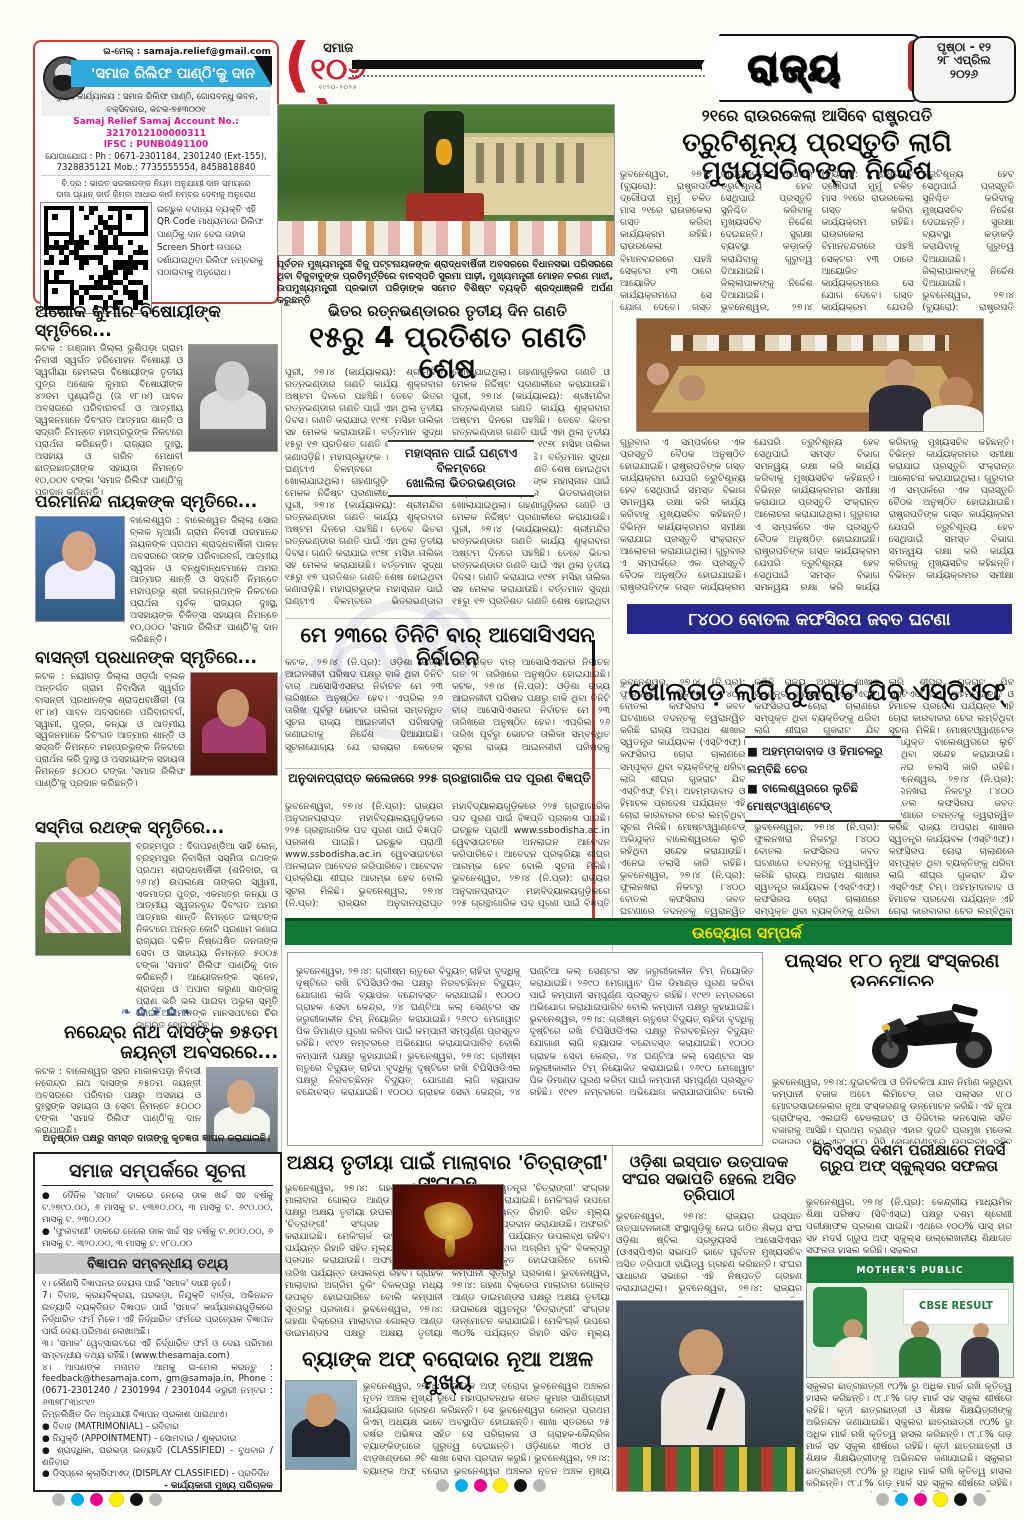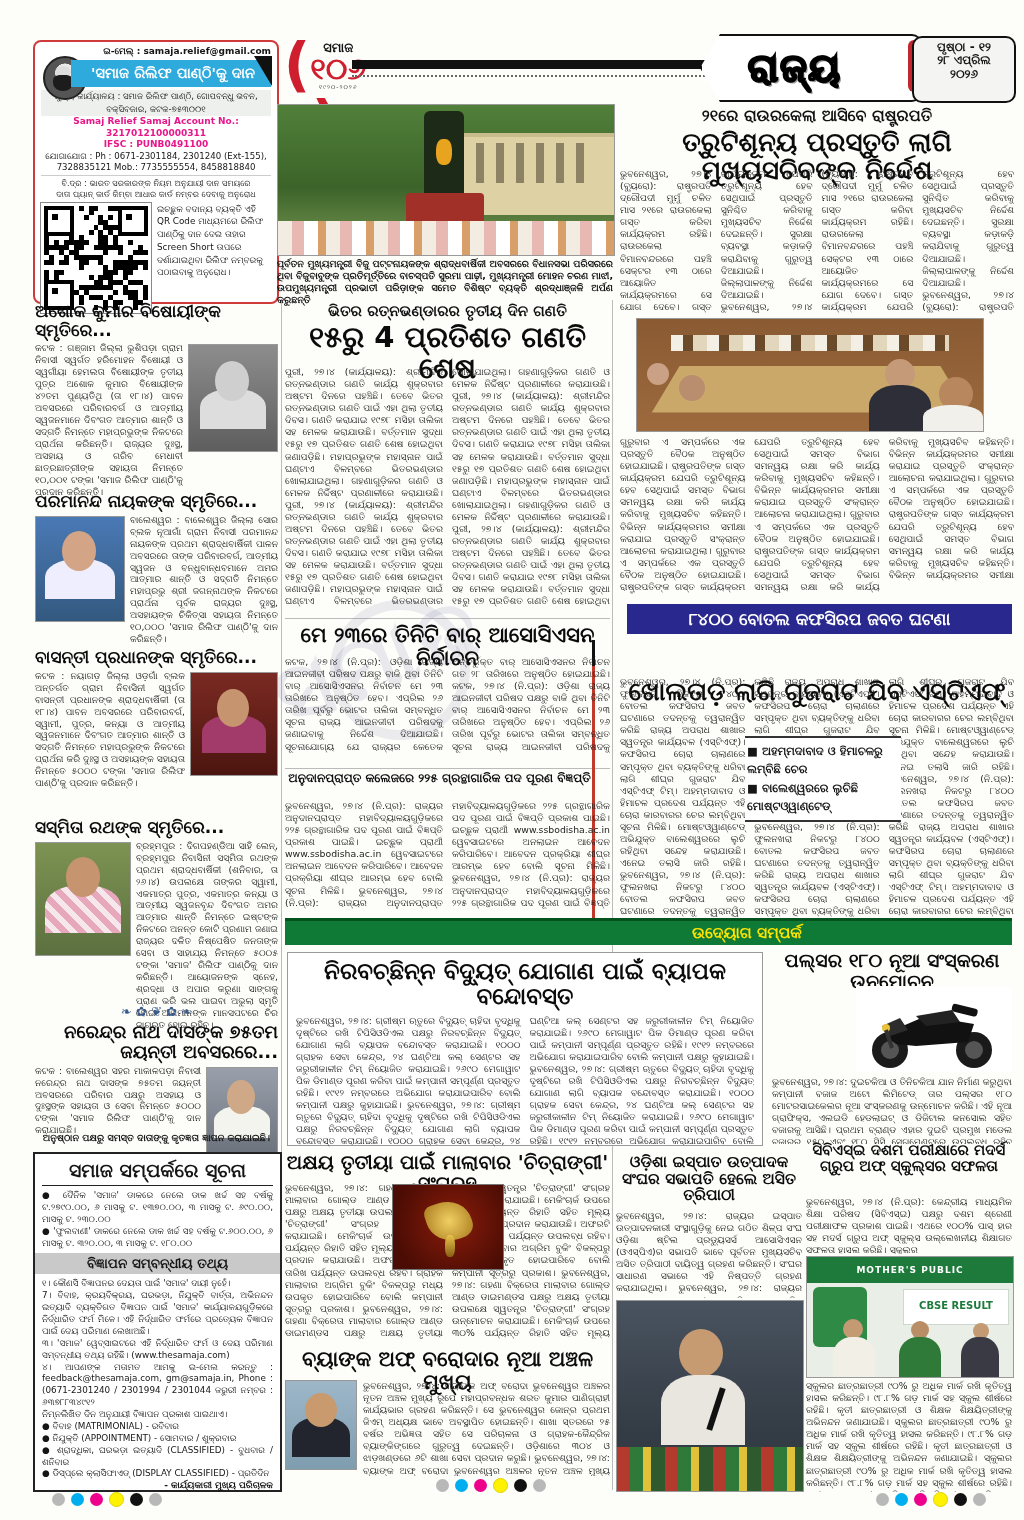--- a/index.html
+++ b/index.html
@@ -599,41 +599,44 @@
     <div class="a face" style="right:68px;top:40px;width:30px;height:30px;background:#c59a78;"></div>
     <div class="a torso" style="right:52px;top:66px;width:62px;height:46px;background:#2e2e38;"></div>
     <div class="a face" style="right:10px;top:58px;width:34px;height:34px;background:#b9875e;"></div>
     <div class="a torso" style="right:0px;top:86px;width:60px;height:26px;background:#f2f0ea;"></div>
   </div>
   <div class="a bodytxt c3" style="left:620px;top:436px;width:394px;height:162px;">ଗୁରୁବାର ଏ ସମ୍ପର୍କରେ ଏକ ପ୍ରସ୍ତୁତି ବୈଠକ ଅନୁଷ୍ଠିତ ହୋଇଯାଇଛି। ରାଷ୍ଟ୍ରପତିଙ୍କ ଗସ୍ତ କାର୍ଯ୍ୟକ୍ରମ ଯେପରି ତ୍ରୁଟିଶୂନ୍ୟ ହେବ ସେଥିପାଇଁ ସମସ୍ତ ବିଭାଗ ସମନ୍ୱୟ ରକ୍ଷା କରି କାର୍ଯ୍ୟ କରିବାକୁ ମୁଖ୍ୟସଚିବ କହିଛନ୍ତି। ବିଭିନ୍ନ କାର୍ଯ୍ୟକ୍ରମର ସମୀକ୍ଷା କରାଯାଇ ପ୍ରସ୍ତୁତି ସଂକ୍ରାନ୍ତ ଆଲୋଚନା କରାଯାଇଥିଲା। ଗୁରୁବାର ଏ ସମ୍ପର୍କରେ ଏକ ପ୍ରସ୍ତୁତି ବୈଠକ ଅନୁଷ୍ଠିତ ହୋଇଯାଇଛି। ରାଷ୍ଟ୍ରପତିଙ୍କ ଗସ୍ତ କାର୍ଯ୍ୟକ୍ରମ ଯେପରି ତ୍ରୁଟିଶୂନ୍ୟ ହେବ ସେଥିପାଇଁ ସମସ୍ତ ବିଭାଗ ସମନ୍ୱୟ ରକ୍ଷା କରି କାର୍ଯ୍ୟ କରିବାକୁ ମୁଖ୍ୟସଚିବ କହିଛନ୍ତି। ବିଭିନ୍ନ କାର୍ଯ୍ୟକ୍ରମର ସମୀକ୍ଷା କରାଯାଇ ପ୍ରସ୍ତୁତି ସଂକ୍ରାନ୍ତ ଆଲୋଚନା କରାଯାଇଥିଲା। ଗୁରୁବାର ଏ ସମ୍ପର୍କରେ ଏକ ପ୍ରସ୍ତୁତି ବୈଠକ ଅନୁଷ୍ଠିତ ହୋଇଯାଇଛି। ରାଷ୍ଟ୍ରପତିଙ୍କ ଗସ୍ତ କାର୍ଯ୍ୟକ୍ରମ ଯେପରି ତ୍ରୁଟିଶୂନ୍ୟ ହେବ ସେଥିପାଇଁ ସମସ୍ତ ବିଭାଗ ସମନ୍ୱୟ ରକ୍ଷା କରି କାର୍ଯ୍ୟ କରିବାକୁ ମୁଖ୍ୟସଚିବ କହିଛନ୍ତି। ବିଭିନ୍ନ କାର୍ଯ୍ୟକ୍ରମର ସମୀକ୍ଷା କରାଯାଇ ପ୍ରସ୍ତୁତି ସଂକ୍ରାନ୍ତ ଆଲୋଚନା କରାଯାଇଥିଲା। ଗୁରୁବାର ଏ ସମ୍ପର୍କରେ ଏକ ପ୍ରସ୍ତୁତି ବୈଠକ ଅନୁଷ୍ଠିତ ହୋଇଯାଇଛି। ରାଷ୍ଟ୍ରପତିଙ୍କ ଗସ୍ତ କାର୍ଯ୍ୟକ୍ରମ ଯେପରି ତ୍ରୁଟିଶୂନ୍ୟ ହେବ ସେଥିପାଇଁ ସମସ୍ତ ବିଭାଗ ସମନ୍ୱୟ ରକ୍ଷା କରି କାର୍ଯ୍ୟ କରିବାକୁ ମୁଖ୍ୟସଚିବ କହିଛନ୍ତି। ବିଭିନ୍ନ କାର୍ଯ୍ୟକ୍ରମର ସମୀକ୍ଷା କରାଯାଇ ପ୍ରସ୍ତୁତି ସଂକ୍ରାନ୍ତ ଆଲୋଚନା କରାଯାଇଥିଲା।</div>
 
   <div class="a kicker" style="left:285px;top:302px;width:325px;font-size:15px;">ଭିତର ରତ୍ନଭଣ୍ଡାରର ତୃତୀୟ ଦିନ ଗଣତି</div>
   <div class="a hl" style="left:285px;top:322px;width:325px;font-size:29px;">୧୫ରୁ 4 ପ୍ରତିଶତ ଗଣତି ଶେଷ</div>
   <div class="a bodytxt c2" style="left:285px;top:366px;width:325px;height:248px;">ପୁରୀ, ୨୭।୪ (କାର୍ଯ୍ୟାଳୟ): ଶ୍ରୀମନ୍ଦିର ରତ୍ନଭଣ୍ଡାର ଗଣତି କାର୍ଯ୍ୟ ଶୁକ୍ରବାର ଅଷ୍ଟମ ଦିନରେ ପହଞ୍ଚିଛି। ତେବେ ଭିତର ରତ୍ନଭଣ୍ଡାର ଗଣତି ପାଇଁ ଏହା ଥିଲା ତୃତୀୟ ଦିବସ। ଗଣତି କରାଯାଇ ୧୯୭୮ ମସିହା ତାଲିକା ସହ ମେଳକ କରାଯାଉଛି। ବର୍ତ୍ତମାନ ସୁଦ୍ଧା ୧୫ରୁ ୧୭ ପ୍ରତିଶତ ଗଣତି ଶେଷ ହୋଇଥିବା ଜଣାପଡ଼ିଛି। ମହାପ୍ରଭୁଙ୍କ ମହାସ୍ନାନ ପାଇଁ ଘଣ୍ଟାଏ ବିଳମ୍ବରେ ଭିତରଭଣ୍ଡାର ଖୋଲାଯାଇଥିଲା। ଗହଣାଗୁଡ଼ିକର ଗଣତି ଓ ମେଳକ ନିର୍ଦ୍ଦିଷ୍ଟ ପ୍ରଣାଳୀରେ କରାଯାଉଛି। ପୁରୀ, ୨୭।୪ (କାର୍ଯ୍ୟାଳୟ): ଶ୍ରୀମନ୍ଦିର ରତ୍ନଭଣ୍ଡାର ଗଣତି କାର୍ଯ୍ୟ ଶୁକ୍ରବାର ଅଷ୍ଟମ ଦିନରେ ପହଞ୍ଚିଛି। ତେବେ ଭିତର ରତ୍ନଭଣ୍ଡାର ଗଣତି ପାଇଁ ଏହା ଥିଲା ତୃତୀୟ ଦିବସ। ଗଣତି କରାଯାଇ ୧୯୭୮ ମସିହା ତାଲିକା ସହ ମେଳକ କରାଯାଉଛି। ବର୍ତ୍ତମାନ ସୁଦ୍ଧା ୧୫ରୁ ୧୭ ପ୍ରତିଶତ ଗଣତି ଶେଷ ହୋଇଥିବା ଜଣାପଡ଼ିଛି। ମହାପ୍ରଭୁଙ୍କ ମହାସ୍ନାନ ପାଇଁ ଘଣ୍ଟାଏ ବିଳମ୍ବରେ ଭିତରଭଣ୍ଡାର ଖୋଲାଯାଇଥିଲା। ଗହଣାଗୁଡ଼ିକର ଗଣତି ଓ ମେଳକ ନିର୍ଦ୍ଦିଷ୍ଟ ପ୍ରଣାଳୀରେ କରାଯାଉଛି। ପୁରୀ, ୨୭।୪ (କାର୍ଯ୍ୟାଳୟ): ଶ୍ରୀମନ୍ଦିର ରତ୍ନଭଣ୍ଡାର ଗଣତି କାର୍ଯ୍ୟ ଶୁକ୍ରବାର ଅଷ୍ଟମ ଦିନରେ ପହଞ୍ଚିଛି। ତେବେ ଭିତର ରତ୍ନଭଣ୍ଡାର ଗଣତି ପାଇଁ ଏହା ଥିଲା ତୃତୀୟ ଦିବସ। ଗଣତି କରାଯାଇ ୧୯୭୮ ମସିହା ତାଲିକା ସହ ମେଳକ କରାଯାଉଛି। ବର୍ତ୍ତମାନ ସୁଦ୍ଧା ୧୫ରୁ ୧୭ ପ୍ରତିଶତ ଗଣତି ଶେଷ ହୋଇଥିବା ଜଣାପଡ଼ିଛି। ମହାପ୍ରଭୁଙ୍କ ମହାସ୍ନାନ ପାଇଁ ଘଣ୍ଟାଏ ବିଳମ୍ବରେ ଭିତରଭଣ୍ଡାର ଖୋଲାଯାଇଥିଲା। ଗହଣାଗୁଡ଼ିକର ଗଣତି ଓ ମେଳକ ନିର୍ଦ୍ଦିଷ୍ଟ ପ୍ରଣାଳୀରେ କରାଯାଉଛି। ପୁରୀ, ୨୭।୪ (କାର୍ଯ୍ୟାଳୟ): ଶ୍ରୀମନ୍ଦିର ରତ୍ନଭଣ୍ଡାର ଗଣତି କାର୍ଯ୍ୟ ଶୁକ୍ରବାର ଅଷ୍ଟମ ଦିନରେ ପହଞ୍ଚିଛି। ତେବେ ଭିତର ରତ୍ନଭଣ୍ଡାର ଗଣତି ପାଇଁ ଏହା ଥିଲା ତୃତୀୟ ଦିବସ। ଗଣତି କରାଯାଇ ୧୯୭୮ ମସିହା ତାଲିକା ସହ ମେଳକ କରାଯାଉଛି। ବର୍ତ୍ତମାନ ସୁଦ୍ଧା ୧୫ରୁ ୧୭ ପ୍ରତିଶତ ଗଣତି ଶେଷ ହୋଇଥିବା ଜଣାପଡ଼ିଛି। ମହାପ୍ରଭୁଙ୍କ ମହାସ୍ନାନ ପାଇଁ ଘଣ୍ଟାଏ ବିଳମ୍ବରେ ଭିତରଭଣ୍ଡାର ଖୋଲାଯାଇଥିଲା। ଗହଣାଗୁଡ଼ିକର ଗଣତି ଓ ମେଳକ ନିର୍ଦ୍ଦିଷ୍ଟ ପ୍ରଣାଳୀରେ କରାଯାଉଛି। ପୁରୀ, ୨୭।୪ (କାର୍ଯ୍ୟାଳୟ): ଶ୍ରୀମନ୍ଦିର ରତ୍ନଭଣ୍ଡାର ଗଣତି କାର୍ଯ୍ୟ ଶୁକ୍ରବାର ଅଷ୍ଟମ ଦିନରେ ପହଞ୍ଚିଛି। ତେବେ ଭିତର ରତ୍ନଭଣ୍ଡାର ଗଣତି ପାଇଁ ଏହା ଥିଲା ତୃତୀୟ ଦିବସ। ଗଣତି କରାଯାଇ ୧୯୭୮ ମସିହା ତାଲିକା ସହ ମେଳକ କରାଯାଉଛି। ବର୍ତ୍ତମାନ ସୁଦ୍ଧା ୧୫ରୁ ୧୭ ପ୍ରତିଶତ ଗଣତି ଶେଷ ହୋଇଥିବା ଜଣାପଡ଼ିଛି। ମହାପ୍ରଭୁଙ୍କ ମହାସ୍ନାନ ପାଇଁ ଘଣ୍ଟାଏ ବିଳମ୍ବରେ ଭିତରଭଣ୍ଡାର ଖୋଲାଯାଇଥିଲା। ଗହଣାଗୁଡ଼ିକର ଗଣତି ଓ ମେଳକ ନିର୍ଦ୍ଦିଷ୍ଟ ପ୍ରଣାଳୀରେ କରାଯାଉଛି।</div>
+  <div class="a insetbox" style="left:388px;top:440px;width:142px;font-size:12px;">
+    <div>ମହାସ୍ନାନ ପାଇଁ ଘଣ୍ଟାଏ ବିଳମ୍ବରେ</div>
+    <div>ଖୋଲିଲା ଭିତରଭଣ୍ଡାର</div>
+  </div>
 
   <div class="a hl" style="left:285px;top:624px;width:325px;font-size:21px;">ମେ ୨୩ରେ ତିନିଟି ବାର୍ ଆସୋସିଏସନ ନିର୍ବାଚନ</div>
   <div class="a bodytxt c2" style="left:285px;top:656px;width:325px;height:108px;">କଟକ, ୨୭।୪ (ନି.ପ୍ର): ଓଡ଼ିଶା ରାଜ୍ୟ ଆଇନଜୀବୀ ପରିଷଦ ପକ୍ଷରୁ ବାକି ଥିବା ତିନିଟି ବାର୍ ଆସୋସିଏସନର ନିର୍ବାଚନ ମେ ୨୩ ତାରିଖରେ ଅନୁଷ୍ଠିତ ହେବ। ଏପ୍ରିଲ ୨୬ ତାରିଖ ପୂର୍ବରୁ ଭୋଟର ତାଲିକା ସମ୍ବନ୍ଧିତ ସୂଚନା ରାଜ୍ୟ ଆଇନଜୀବୀ ପରିଷଦକୁ ଜଣାଇବାକୁ ନିର୍ଦ୍ଦେଶ ଦିଆଯାଇଛି। ସୂଚନାଯୋଗ୍ୟ ଯେ ରାଜ୍ୟର କେତେକ ଅନ୍ତର୍ଭୁକ୍ତ ବାର୍ ଆସୋସିଏସନର ନିର୍ବାଚନ ଗତ ୨୮ ତାରିଖରେ ଅନୁଷ୍ଠିତ ହୋଇଯାଇଛି। କଟକ, ୨୭।୪ (ନି.ପ୍ର): ଓଡ଼ିଶା ରାଜ୍ୟ ଆଇନଜୀବୀ ପରିଷଦ ପକ୍ଷରୁ ବାକି ଥିବା ତିନିଟି ବାର୍ ଆସୋସିଏସନର ନିର୍ବାଚନ ମେ ୨୩ ତାରିଖରେ ଅନୁଷ୍ଠିତ ହେବ। ଏପ୍ରିଲ ୨୬ ତାରିଖ ପୂର୍ବରୁ ଭୋଟର ତାଲିକା ସମ୍ବନ୍ଧିତ ସୂଚନା ରାଜ୍ୟ ଆଇନଜୀବୀ ପରିଷଦକୁ ଜଣାଇବାକୁ ନିର୍ଦ୍ଦେଶ ଦିଆଯାଇଛି। ସୂଚନାଯୋଗ୍ୟ ଯେ ରାଜ୍ୟର କେତେକ ଅନ୍ତର୍ଭୁକ୍ତ ବାର୍ ଆସୋସିଏସନର ନିର୍ବାଚନ ଗତ ୨୮ ତାରିଖରେ ଅନୁଷ୍ଠିତ ହୋଇଯାଇଛି। କଟକ, ୨୭।୪ (ନି.ପ୍ର): ଓଡ଼ିଶା ରାଜ୍ୟ ଆଇନଜୀବୀ ପରିଷଦ ପକ୍ଷରୁ ବାକି ଥିବା ତିନିଟି ବାର୍ ଆସୋସିଏସନର ନିର୍ବାଚନ ମେ ୨୩ ତାରିଖରେ ଅନୁଷ୍ଠିତ ହେବ। ଏପ୍ରିଲ ୨୬ ତାରିଖ ପୂର୍ବରୁ ଭୋଟର ତାଲିକା ସମ୍ବନ୍ଧିତ ସୂଚନା ରାଜ୍ୟ ଆଇନଜୀବୀ ପରିଷଦକୁ ଜଣାଇବାକୁ ନିର୍ଦ୍ଦେଶ ଦିଆଯାଇଛି। ସୂଚନାଯୋଗ୍ୟ ଯେ ରାଜ୍ୟର କେତେକ ଅନ୍ତର୍ଭୁକ୍ତ ବାର୍ ଆସୋସିଏସନର ନିର୍ବାଚନ ଗତ ୨୮ ତାରିଖରେ ଅନୁଷ୍ଠିତ ହୋଇଯାଇଛି।</div>
 
   <div class="a hl" style="left:277px;top:772px;width:325px;font-size:12px;">ଅନୁଦାନପ୍ରାପ୍ତ କଲେଜରେ ୨୨୫ ଗ୍ରନ୍ଥାଗାରିକ ପଦ ପୂରଣ ବିଜ୍ଞପ୍ତି</div>
   <div class="a bodytxt c2" style="left:285px;top:800px;width:325px;height:112px;">ଭୁବନେଶ୍ୱର, ୨୭।୪ (ନି.ପ୍ର): ରାଜ୍ୟର ଅନୁଦାନପ୍ରାପ୍ତ ମହାବିଦ୍ୟାଳୟଗୁଡ଼ିକରେ ୨୨୫ ଗ୍ରନ୍ଥାଗାରିକ ପଦ ପୂରଣ ପାଇଁ ବିଜ୍ଞପ୍ତି ପ୍ରକାଶ ପାଇଛି। ଇଚ୍ଛୁକ ପ୍ରାର୍ଥୀ www.ssbodisha.ac.in ୱେବସାଇଟରେ ଅନଲାଇନ ଆବେଦନ କରିପାରିବେ। ଆବେଦନ ପ୍ରକ୍ରିୟା ଶୀଘ୍ର ଆରମ୍ଭ ହେବ ବୋଲି ସୂଚନା ମିଳିଛି। ଭୁବନେଶ୍ୱର, ୨୭।୪ (ନି.ପ୍ର): ରାଜ୍ୟର ଅନୁଦାନପ୍ରାପ୍ତ ମହାବିଦ୍ୟାଳୟଗୁଡ଼ିକରେ ୨୨୫ ଗ୍ରନ୍ଥାଗାରିକ ପଦ ପୂରଣ ପାଇଁ ବିଜ୍ଞପ୍ତି ପ୍ରକାଶ ପାଇଛି। ଇଚ୍ଛୁକ ପ୍ରାର୍ଥୀ www.ssbodisha.ac.in ୱେବସାଇଟରେ ଅନଲାଇନ ଆବେଦନ କରିପାରିବେ। ଆବେଦନ ପ୍ରକ୍ରିୟା ଶୀଘ୍ର ଆରମ୍ଭ ହେବ ବୋଲି ସୂଚନା ମିଳିଛି। ଭୁବନେଶ୍ୱର, ୨୭।୪ (ନି.ପ୍ର): ରାଜ୍ୟର ଅନୁଦାନପ୍ରାପ୍ତ ମହାବିଦ୍ୟାଳୟଗୁଡ଼ିକରେ ୨୨୫ ଗ୍ରନ୍ଥାଗାରିକ ପଦ ପୂରଣ ପାଇଁ ବିଜ୍ଞପ୍ତି ପ୍ରକାଶ ପାଇଛି। ଇଚ୍ଛୁକ ପ୍ରାର୍ଥୀ www.ssbodisha.ac.in ୱେବସାଇଟରେ ଅନଲାଇନ ଆବେଦନ କରିପାରିବେ। ଆବେଦନ ପ୍ରକ୍ରିୟା ଶୀଘ୍ର ଆରମ୍ଭ ହେବ ବୋଲି ସୂଚନା ମିଳିଛି। ଭୁବନେଶ୍ୱର, ୨୭।୪ (ନି.ପ୍ର): ରାଜ୍ୟର ଅନୁଦାନପ୍ରାପ୍ତ ମହାବିଦ୍ୟାଳୟଗୁଡ଼ିକରେ ୨୨୫ ଗ୍ରନ୍ଥାଗାରିକ ପଦ ପୂରଣ ପାଇଁ ବିଜ୍ଞପ୍ତି ପ୍ରକାଶ ପାଇଛି। ଇଚ୍ଛୁକ ପ୍ରାର୍ଥୀ www.ssbodisha.ac.in ୱେବସାଇଟରେ ଅନଲାଇନ ଆବେଦନ କରିପାରିବେ। ଆବେଦନ ପ୍ରକ୍ରିୟା ଶୀଘ୍ର ଆରମ୍ଭ ହେବ ବୋଲି ସୂଚନା ମିଳିଛି।</div>
 
   <div class="a" id="stf-banner" style="left:627px;top:604px;width:385px;height:30px;">୮୪୦୦ ବୋତଲ କଫସିରପ ଜବତ ଘଟଣା</div>
   <div class="a hl" style="left:620px;top:638px;width:394px;font-size:25px;margin-top:40px;">ଖୋଲତାଡ଼ ଲାଗି ଗୁଜରାଟ ଯିବ ଏସ୍‌ଟିଏଫ୍</div>
   <div class="a bodytxt c3" style="left:620px;top:676px;width:394px;height:248px;">ଭୁବନେଶ୍ୱର, ୨୭।୪ (ନି.ପ୍ର): ଫୁଲନଖରା ନିକଟରୁ ୮୪୦୦ ବୋତଲ କଫସିରପ ଜବତ ଘଟଣାରେ ତଦନ୍ତକୁ ତ୍ୱରାନ୍ୱିତ କରିଛି ରାଜ୍ୟ ଅପରାଧ ଶାଖାର ସ୍ୱତନ୍ତ୍ର କାର୍ଯ୍ୟବଳ (ଏସ୍‌ଟିଏଫ୍)। କଫସିରପ ଚୋରା ଚାଲାଣରେ ସମ୍ପୃକ୍ତ ଥିବା ବ୍ୟକ୍ତିଙ୍କୁ ଧରିବା ଲାଗି ଶୀଘ୍ର ଗୁଜରାଟ ଯିବ ଏସ୍‌ଟିଏଫ୍ ଟିମ୍। ଅହମ୍ମଦାବାଦ ଓ ହିମାଚଳ ପ୍ରଦେଶ ପର୍ଯ୍ୟନ୍ତ ଏହି ଚୋରା କାରବାରର ଚେର ଲମ୍ବିଥିବା ସୂଚନା ମିଳିଛି। ମୋଷ୍ଟଓ୍ୱାଣ୍ଟେଡ୍ ଅଭିଯୁକ୍ତ ବାଲେଶ୍ୱରରେ ଲୁଚି ରହିଥିବା ସନ୍ଦେହ କରାଯାଉଛି। ଏନେଇ ତଲାସି ଜାରି ରହିଛି। ଭୁବନେଶ୍ୱର, ୨୭।୪ (ନି.ପ୍ର): ଫୁଲନଖରା ନିକଟରୁ ୮୪୦୦ ବୋତଲ କଫସିରପ ଜବତ ଘଟଣାରେ ତଦନ୍ତକୁ ତ୍ୱରାନ୍ୱିତ କରିଛି ରାଜ୍ୟ ଅପରାଧ ଶାଖାର ସ୍ୱତନ୍ତ୍ର କାର୍ଯ୍ୟବଳ (ଏସ୍‌ଟିଏଫ୍)। କଫସିରପ ଚୋରା ଚାଲାଣରେ ସମ୍ପୃକ୍ତ ଥିବା ବ୍ୟକ୍ତିଙ୍କୁ ଧରିବା ଲାଗି ଶୀଘ୍ର ଗୁଜରାଟ ଯିବ ଏସ୍‌ଟିଏଫ୍ ଟିମ୍। ଅହମ୍ମଦାବାଦ ଓ ହିମାଚଳ ପ୍ରଦେଶ ପର୍ଯ୍ୟନ୍ତ ଏହି ଚୋରା କାରବାରର ଚେର ଲମ୍ବିଥିବା ସୂଚନା ମିଳିଛି। ମୋଷ୍ଟଓ୍ୱାଣ୍ଟେଡ୍ ଅଭିଯୁକ୍ତ ବାଲେଶ୍ୱରରେ ଲୁଚି ରହିଥିବା ସନ୍ଦେହ କରାଯାଉଛି। ଏନେଇ ତଲାସି ଜାରି ରହିଛି। ଭୁବନେଶ୍ୱର, ୨୭।୪ (ନି.ପ୍ର): ଫୁଲନଖରା ନିକଟରୁ ୮୪୦୦ ବୋତଲ କଫସିରପ ଜବତ ଘଟଣାରେ ତଦନ୍ତକୁ ତ୍ୱରାନ୍ୱିତ କରିଛି ରାଜ୍ୟ ଅପରାଧ ଶାଖାର ସ୍ୱତନ୍ତ୍ର କାର୍ଯ୍ୟବଳ (ଏସ୍‌ଟିଏଫ୍)। କଫସିରପ ଚୋରା ଚାଲାଣରେ ସମ୍ପୃକ୍ତ ଥିବା ବ୍ୟକ୍ତିଙ୍କୁ ଧରିବା ଲାଗି ଶୀଘ୍ର ଗୁଜରାଟ ଯିବ ଏସ୍‌ଟିଏଫ୍ ଟିମ୍। ଅହମ୍ମଦାବାଦ ଓ ହିମାଚଳ ପ୍ରଦେଶ ପର୍ଯ୍ୟନ୍ତ ଏହି ଚୋରା କାରବାରର ଚେର ଲମ୍ବିଥିବା ସୂଚନା ମିଳିଛି। ମୋଷ୍ଟଓ୍ୱାଣ୍ଟେଡ୍ ଅଭିଯୁକ୍ତ ବାଲେଶ୍ୱରରେ ଲୁଚି ରହିଥିବା ସନ୍ଦେହ କରାଯାଉଛି। ଏନେଇ ତଲାସି ଜାରି ରହିଛି। ଭୁବନେଶ୍ୱର, ୨୭।୪ (ନି.ପ୍ର): ଫୁଲନଖରା ନିକଟରୁ ୮୪୦୦ ବୋତଲ କଫସିରପ ଜବତ ଘଟଣାରେ ତଦନ୍ତକୁ ତ୍ୱରାନ୍ୱିତ କରିଛି ରାଜ୍ୟ ଅପରାଧ ଶାଖାର ସ୍ୱତନ୍ତ୍ର କାର୍ଯ୍ୟବଳ (ଏସ୍‌ଟିଏଫ୍)। କଫସିରପ ଚୋରା ଚାଲାଣରେ ସମ୍ପୃକ୍ତ ଥିବା ବ୍ୟକ୍ତିଙ୍କୁ ଧରିବା ଲାଗି ଶୀଘ୍ର ଗୁଜରାଟ ଯିବ ଏସ୍‌ଟିଏଫ୍ ଟିମ୍। ଅହମ୍ମଦାବାଦ ଓ ହିମାଚଳ ପ୍ରଦେଶ ପର୍ଯ୍ୟନ୍ତ ଏହି ଚୋରା କାରବାରର ଚେର ଲମ୍ବିଥିବା ସୂଚନା ମିଳିଛି। ମୋଷ୍ଟଓ୍ୱାଣ୍ଟେଡ୍ ଅଭିଯୁକ୍ତ ବାଲେଶ୍ୱରରେ ଲୁଚି ରହିଥିବା ସନ୍ଦେହ କରାଯାଉଛି। ଏନେଇ ତଲାସି ଜାରି ରହିଛି।</div>
   <div class="a bulletbox" style="left:745px;top:736px;width:152px;">
     <div>■ <span>ଅହମ୍ମଦାବାଦ ଓ ହିମାଚଳରୁ ଲମ୍ବିଛି ଚେର</span></div>
     <div>■ <span>ବାଲେଶ୍ୱରରେ ଲୁଚିଛି ମୋଷ୍ଟଓ୍ୱାଣ୍ଟେଡ୍</span></div>
   </div>
 
   <div class="a" id="ind-banner" style="left:285px;top:918px;width:727px;height:24px;">
     <span>ଉଦ୍ୟୋଗ ସମ୍ପର୍କ</span>
   </div>
 
   <div class="a" style="left:287px;top:952px;width:476px;height:194px;border:1px solid #999;background:#fff;padding:6px 8px;box-sizing:border-box;">
-    <div class="hl" style="font-size:23px;">ନିରବଚ୍ଛିନ୍ନ ବିଦ୍ୟୁତ୍ ଯୋଗାଣ ପାଇଁ ବ୍ୟାପକ ବନ୍ଦୋବସ୍ତ</div>
     <div class="bodytxt c2" style="height:138px;margin-top:6px;">ଭୁବନେଶ୍ୱର, ୨୭।୪: ଗ୍ରୀଷ୍ମ ଋତୁରେ ବିଦ୍ୟୁତ୍ ଚାହିଦା ବୃଦ୍ଧିକୁ ଦୃଷ୍ଟିରେ ରଖି ଟିପିସିଓଡିଏଲ ପକ୍ଷରୁ ନିରବଚ୍ଛିନ୍ନ ବିଦ୍ୟୁତ୍ ଯୋଗାଣ ଲାଗି ବ୍ୟାପକ ବନ୍ଦୋବସ୍ତ କରାଯାଇଛି। ୧୦୦୦ ଗ୍ରାହକ ସେବା କେନ୍ଦ୍ର, ୨୪ ଘଣ୍ଟିଆ କଲ୍ ସେଣ୍ଟର ସହ ଜରୁରୀକାଳୀନ ଟିମ୍ ନିୟୋଜିତ କରାଯାଇଛି। ୨୬୯୦ ମେଗାୱାଟ ପିକ ଡିମାଣ୍ଡ ପୂରଣ କରିବା ପାଇଁ କମ୍ପାନୀ ସମ୍ପୂର୍ଣ୍ଣ ପ୍ରସ୍ତୁତ ରହିଛି। ୧୯୧୨ ନମ୍ବରରେ ଅଭିଯୋଗ କରାଯାଇପାରିବ ବୋଲି କମ୍ପାନୀ ପକ୍ଷରୁ କୁହାଯାଇଛି। ଭୁବନେଶ୍ୱର, ୨୭।୪: ଗ୍ରୀଷ୍ମ ଋତୁରେ ବିଦ୍ୟୁତ୍ ଚାହିଦା ବୃଦ୍ଧିକୁ ଦୃଷ୍ଟିରେ ରଖି ଟିପିସିଓଡିଏଲ ପକ୍ଷରୁ ନିରବଚ୍ଛିନ୍ନ ବିଦ୍ୟୁତ୍ ଯୋଗାଣ ଲାଗି ବ୍ୟାପକ ବନ୍ଦୋବସ୍ତ କରାଯାଇଛି। ୧୦୦୦ ଗ୍ରାହକ ସେବା କେନ୍ଦ୍ର, ୨୪ ଘଣ୍ଟିଆ କଲ୍ ସେଣ୍ଟର ସହ ଜରୁରୀକାଳୀନ ଟିମ୍ ନିୟୋଜିତ କରାଯାଇଛି। ୨୬୯୦ ମେଗାୱାଟ ପିକ ଡିମାଣ୍ଡ ପୂରଣ କରିବା ପାଇଁ କମ୍ପାନୀ ସମ୍ପୂର୍ଣ୍ଣ ପ୍ରସ୍ତୁତ ରହିଛି। ୧୯୧୨ ନମ୍ବରରେ ଅଭିଯୋଗ କରାଯାଇପାରିବ ବୋଲି କମ୍ପାନୀ ପକ୍ଷରୁ କୁହାଯାଇଛି। ଭୁବନେଶ୍ୱର, ୨୭।୪: ଗ୍ରୀଷ୍ମ ଋତୁରେ ବିଦ୍ୟୁତ୍ ଚାହିଦା ବୃଦ୍ଧିକୁ ଦୃଷ୍ଟିରେ ରଖି ଟିପିସିଓଡିଏଲ ପକ୍ଷରୁ ନିରବଚ୍ଛିନ୍ନ ବିଦ୍ୟୁତ୍ ଯୋଗାଣ ଲାଗି ବ୍ୟାପକ ବନ୍ଦୋବସ୍ତ କରାଯାଇଛି। ୧୦୦୦ ଗ୍ରାହକ ସେବା କେନ୍ଦ୍ର, ୨୪ ଘଣ୍ଟିଆ କଲ୍ ସେଣ୍ଟର ସହ ଜରୁରୀକାଳୀନ ଟିମ୍ ନିୟୋଜିତ କରାଯାଇଛି। ୨୬୯୦ ମେଗାୱାଟ ପିକ ଡିମାଣ୍ଡ ପୂରଣ କରିବା ପାଇଁ କମ୍ପାନୀ ସମ୍ପୂର୍ଣ୍ଣ ପ୍ରସ୍ତୁତ ରହିଛି। ୧୯୧୨ ନମ୍ବରରେ ଅଭିଯୋଗ କରାଯାଇପାରିବ ବୋଲି କମ୍ପାନୀ ପକ୍ଷରୁ କୁହାଯାଇଛି। ଭୁବନେଶ୍ୱର, ୨୭।୪: ଗ୍ରୀଷ୍ମ ଋତୁରେ ବିଦ୍ୟୁତ୍ ଚାହିଦା ବୃଦ୍ଧିକୁ ଦୃଷ୍ଟିରେ ରଖି ଟିପିସିଓଡିଏଲ ପକ୍ଷରୁ ନିରବଚ୍ଛିନ୍ନ ବିଦ୍ୟୁତ୍ ଯୋଗାଣ ଲାଗି ବ୍ୟାପକ ବନ୍ଦୋବସ୍ତ କରାଯାଇଛି। ୧୦୦୦ ଗ୍ରାହକ ସେବା କେନ୍ଦ୍ର, ୨୪ ଘଣ୍ଟିଆ କଲ୍ ସେଣ୍ଟର ସହ ଜରୁରୀକାଳୀନ ଟିମ୍ ନିୟୋଜିତ କରାଯାଇଛି। ୨୬୯୦ ମେଗାୱାଟ ପିକ ଡିମାଣ୍ଡ ପୂରଣ କରିବା ପାଇଁ କମ୍ପାନୀ ସମ୍ପୂର୍ଣ୍ଣ ପ୍ରସ୍ତୁତ ରହିଛି। ୧୯୧୨ ନମ୍ବରରେ ଅଭିଯୋଗ କରାଯାଇପାରିବ ବୋଲି କମ୍ପାନୀ ପକ୍ଷରୁ କୁହାଯାଇଛି।</div>
   </div>
 
   <div class="a hl" style="left:772px;top:950px;width:240px;font-size:19px;">ପଲ୍‌ସର ୧୮୦ ନୂଆ ସଂସ୍କରଣ ଉନ୍ମୋଚନ</div>
   <div class="a" style="left:856px;top:986px;width:156px;height:86px;background:#fff;">
     <svg width="156" height="86" viewBox="0 0 156 86">
       <circle cx="34" cy="64" r="18" fill="#1a1a1a"></circle>
         <circle cx="34" cy="64" r="9" fill="#555"></circle>
       <circle cx="118" cy="64" r="18" fill="#1a1a1a"></circle>
         <circle cx="118" cy="64" r="9" fill="#555"></circle>

